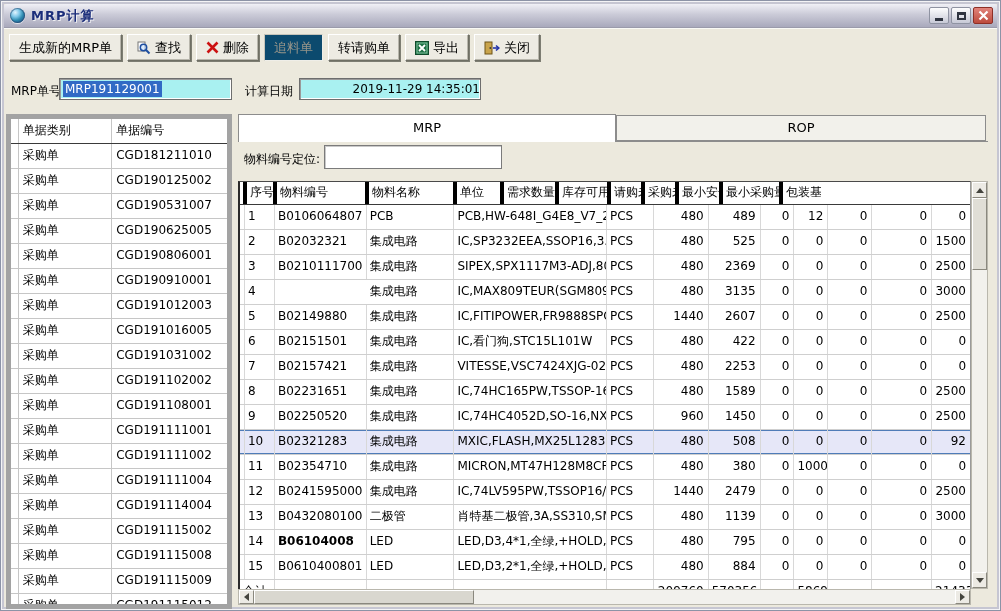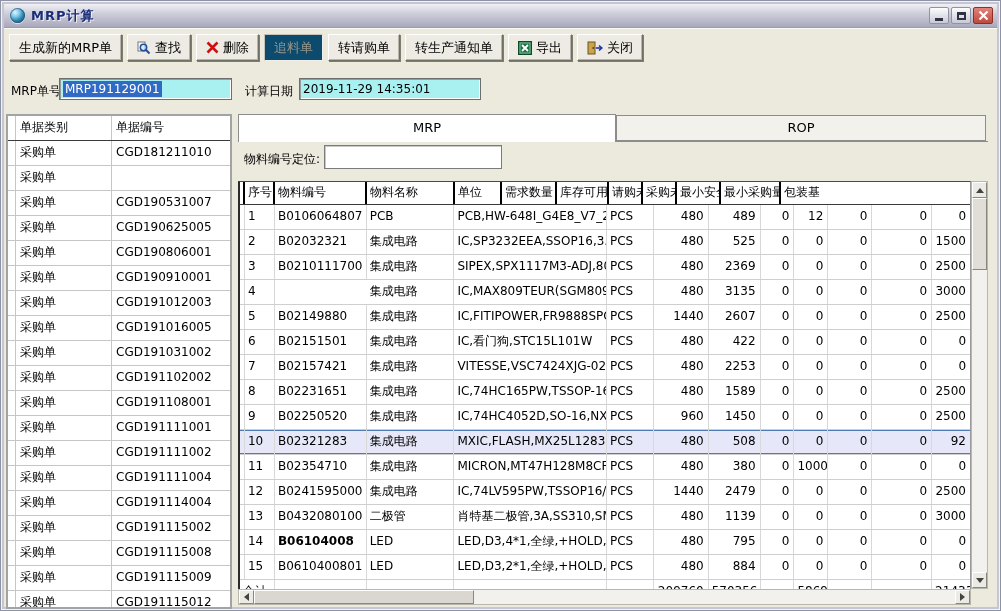--- a/index.html
+++ b/index.html
@@ -30,21 +30,21 @@
   .tb.disabled{background:#0c4a6e;border-color:#C6C4BA #EFEEE8 #EFEEE8 #C6C4BA;box-shadow:none;color:#97958A;}
   .tbi{display:flex;align-items:center;}
   
   .flabel{position:absolute;top:82px;font-size:12px;}
   .finput{position:absolute;top:77px;height:22px;box-sizing:border-box;border:1px solid #6E6E6E;
           box-shadow:inset 1px 1px 0 #9a9a9a, inset -1px -1px 0 #fff;
           line-height:20px;padding-left:3px;overflow:hidden;white-space:nowrap;}
   .sel-text{padding:1px 2px;}
   
   .lpanel{position:absolute;left:5px;top:113px;width:226px;height:495px;background:#fff;
-          border:2px solid #a3a3a3;box-sizing:border-box;overflow:hidden;}
+          border:5px solid #a3a3a3;box-sizing:border-box;overflow:hidden;}
   .lhead{display:flex;height:24px;border-bottom:1px solid #3A3A3A;background:#fff;}
   .lrow{display:flex;height:24px;border-bottom:1px solid #C6C6C6;background:#fff;}
   .lc{box-sizing:border-box;border-right:1px solid #C6C6C6;padding-left:4px;line-height:23px;
       overflow:hidden;white-space:nowrap;}
   .lmk{width:8px;padding:0;}
   .lc1{width:96px;}
   .lc2{width:118px;border-right:none;}
   
   .tabbar{position:absolute;left:237px;top:113px;width:750px;height:28px;}
   .tabline{position:absolute;left:237px;top:140px;width:750px;height:1px;background:#8C8C8C;}
@@ -52,21 +52,21 @@
   .tab-mrp{left:0;top:0;width:378px;height:28px;background:#FFFFFF;border-bottom:none;line-height:26px;z-index:3;}
   .tab-rop{left:378px;top:1px;width:370px;height:26px;background:#F2F1EB;line-height:24px;}
   
   .loclabel{position:absolute;left:243px;top:150px;}
   .locinput{position:absolute;left:323px;top:144px;width:178px;height:24px;background:#fff;box-sizing:border-box;
             border:1px solid #7B7B7B;box-shadow:inset 1px 1px 0 #C9C9C9;}
   
   .grid{position:absolute;left:237px;top:180px;width:733px;height:408px;background:#fff;box-sizing:border-box;
         border-left:2px solid #2B2B2B;border-top:1px solid #4A4A4A;border-right:1px solid #9a9a9a;overflow:hidden;}
   .ghead{display:flex;height:22px;border-bottom:1px solid #3A3A3A;}
-  .gh{box-sizing:border-box;border-right:2px solid #000000;line-height:21px;padding-left:3px;
+  .gh{box-sizing:border-box;border-right:4px solid #000000;line-height:21px;padding-left:3px;
       overflow:hidden;white-space:nowrap;}
   .grow{display:flex;height:24px;border-bottom:1px solid #CFCFCF;}
   .gc{box-sizing:border-box;border-right:1px solid #D8D8D8;line-height:23px;overflow:hidden;
       white-space:nowrap;padding:0 3px;}
   .gc.num{text-align:right;padding-right:4px;}
   .gmk{padding:0;}
   .grow.sel{background:#E6E7F8;box-shadow:inset 0 1px 0 #4F7CB8, inset 0 -1px 0 #4F7CB8;}
   
   .vsb{position:absolute;left:970px;top:180px;width:17px;height:408px;background:#F2F1ED;
        border:1px solid #B9B7AD;box-sizing:border-box;}
@@ -130,23 +130,20 @@
         </span>
         <span>删除</span>
       </div>
       <div class="tb disabled">
         <span>追料单</span>
       </div>
       <div class="tb">
         <span>转请购单</span>
       </div>
       <div class="tb">
-        <span>转生产通知单</span>
-      </div>
-      <div class="tb">
         <span class="tbi">
           <svg width="14" height="14" viewBox="0 0 14 14">
             <rect x="0.5" y="0.5" width="13" height="13" fill="#1E7145" stroke="#0E4A2A"></rect>
             <rect x="2" y="2" width="10" height="10" fill="none" stroke="#7FBF9C" stroke-width="1"></rect>
             <path d="M4 4 L10 10 M10 4 L4 10" stroke="#FFFFFF" stroke-width="1.8"></path>
           </svg>
         </span>
         <span>导出</span>
       </div>
       <div class="tb">
@@ -160,39 +157,40 @@
         </span>
         <span>关闭</span>
       </div>
     </div>
 
   <span class="flabel" style="left:10px;">MRP单号</span>
   <div class="finput" style="left:58px;width:173px;background:#A9F1F1;">
     <span class="sel-text" style="background:#316AC5;color:#fff;">MRP191129001</span>
   </div>
   <span class="flabel" style="left:244px;">计算日期</span>
-  <div class="finput" style="left:298px;width:182px;background:#A9F1F1;">
+  <div class="finput" style="left:298px;width:182px;background:#A9F1F1;text-align:right;">
     <span>2019-11-29 14:35:01</span>
   </div>
 
   <div class="lpanel">
     <div class="lhead">
       <div class="lc lmk"></div>
       <div class="lc lc1">单据类别</div>
       <div class="lc lc2">单据编号</div>
     </div>
     <div id="lbody">
         <div class="lrow">
           <div class="lc lmk"></div>
           <div class="lc lc1">采购单</div>
           <div class="lc lc2">CGD181211010</div>
         </div>
         <div class="lrow">
           <div class="lc lmk"></div>
           <div class="lc lc1">采购单</div>
+          <div class="lc lc2">CGD190125002</div>
         </div>
         <div class="lrow">
           <div class="lc lmk"></div>
           <div class="lc lc1">采购单</div>
           <div class="lc lc2">CGD190531007</div>
         </div>
         <div class="lrow">
           <div class="lc lmk"></div>
           <div class="lc lc1">采购单</div>
           <div class="lc lc2">CGD190625005</div>

